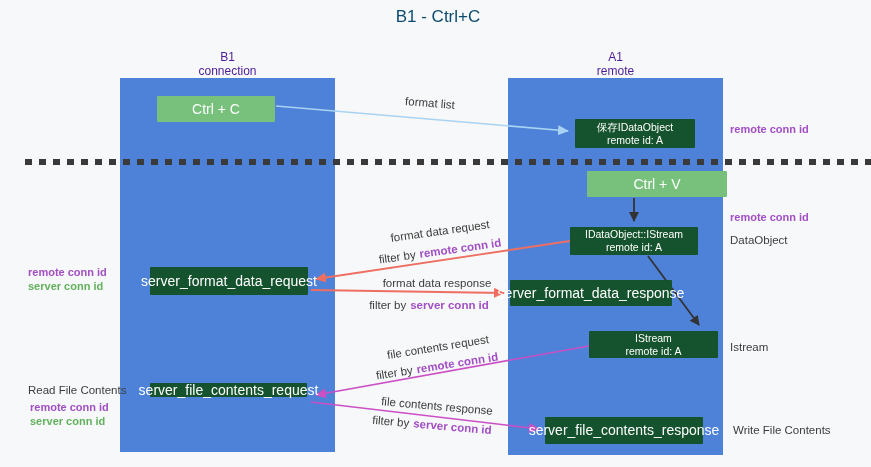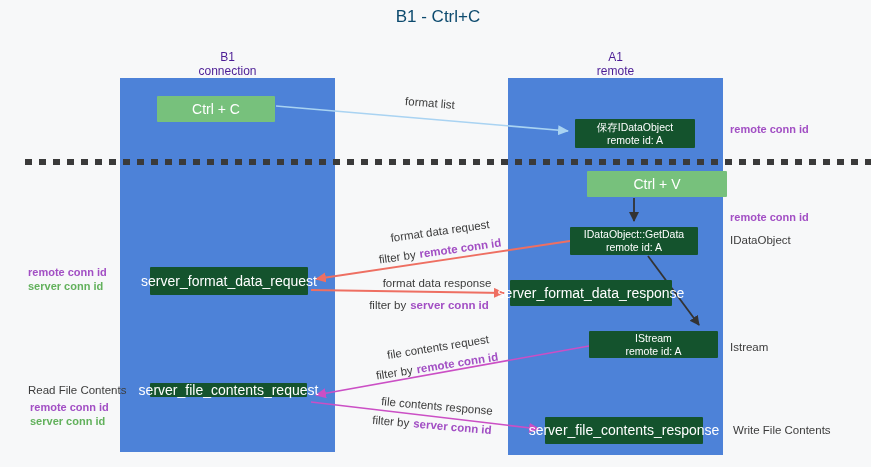--- a/index.html
+++ b/index.html
@@ -122,21 +122,21 @@
   <div class="box orange save-obj">
     <span>保存IDataObject</span>
     <span>remote id: A</span>
   </div>
 
   <div class="box green ctrl-v">
     <span>Ctrl + V</span>
   </div>
 
   <div class="box orange getdata">
-    <span>IDataObject::GetData</span>
+    <span>IDataObject::IStream</span>
     <span>remote id: A</span>
   </div>
 
   <div class="box orange istream">
     <span>IStream</span>
     <span>remote id: A</span>
   </div>
 
   <div class="box orange sfdreq">
     <span>server_format_data_request</span>
@@ -171,21 +171,21 @@
     <span class="filter">filter by</span><span class="purple">remote conn id</span>
   </div>
 
   <div class="lbl r5" style="left:437px;top:406px;">file contents response</div>
   <div class="lbl r5" style="left:432px;top:425px;">
     <span class="filter">filter by</span><span class="purple">server conn id</span>
   </div>
 
   <div class="side purple" style="left:730px;top:123px;">remote conn id</div>
   <div class="side purple" style="left:730px;top:211px;">remote conn id</div>
-  <div class="side plain" style="left:730px;top:234px;">IDataObject</div>
+  <div class="side plain" style="left:730px;top:234px;">DataObject</div>
   <div class="side plain" style="left:730px;top:341px;">Istream</div>
   <div class="side plain" style="left:733px;top:424px;">Write File Contents</div>
 
   <div class="side purple" style="left:28px;top:266px;">remote conn id</div>
   <div class="side green-t" style="left:28px;top:280px;">server conn id</div>
   <div class="side plain" style="left:28px;top:384px;">Read File Contents</div>
   <div class="side purple" style="left:30px;top:401px;">remote conn id</div>
   <div class="side green-t" style="left:30px;top:415px;">server conn id</div>
 
 </div>

